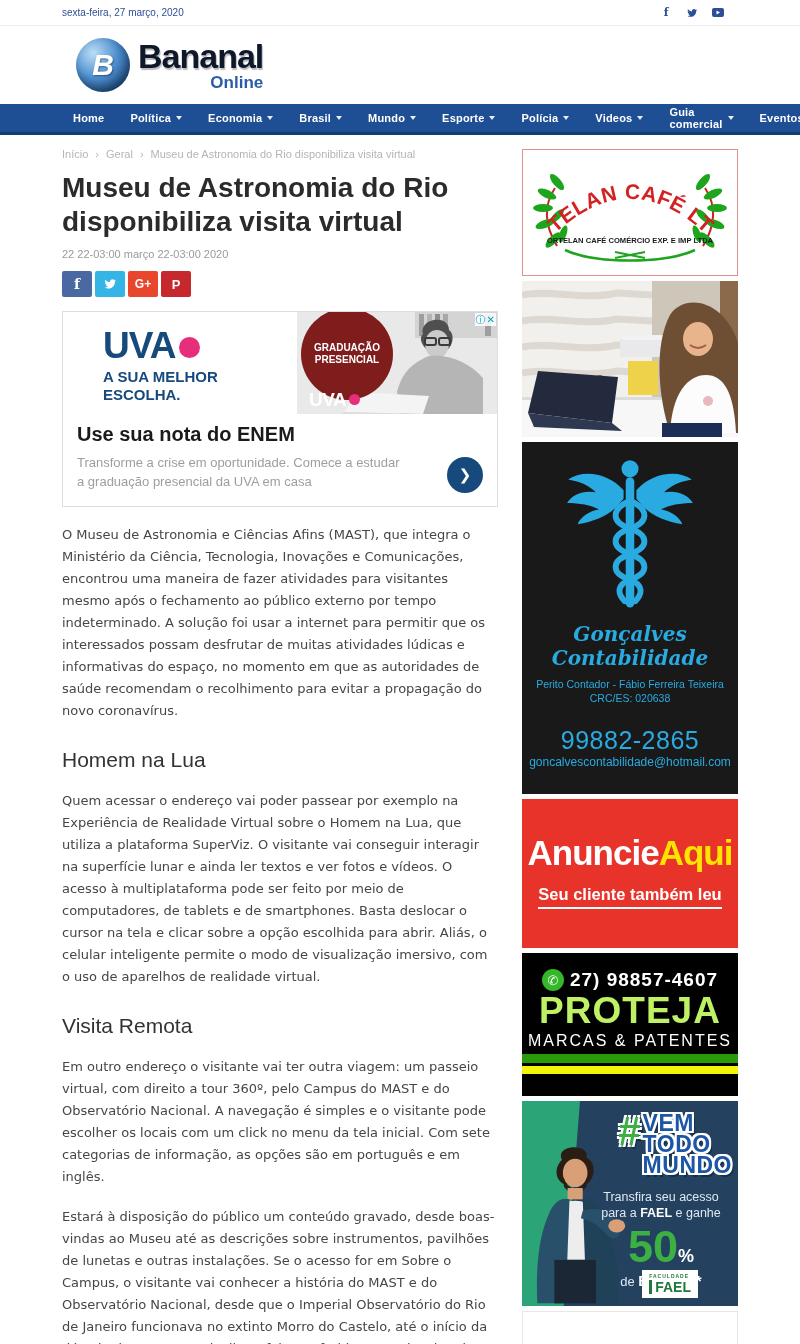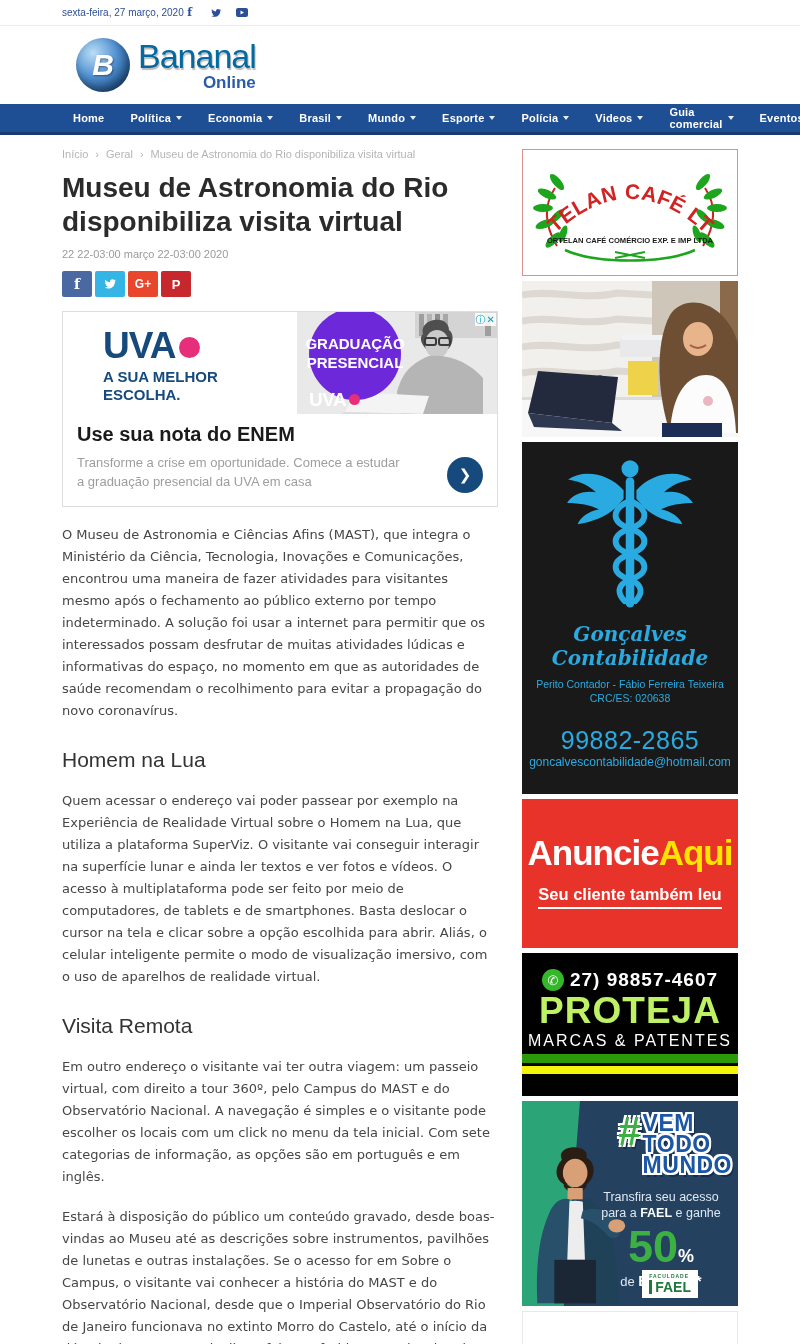--- a/index.html
+++ b/index.html
@@ -3,33 +3,33 @@
 <meta charset="utf-8">
 <style>
   *{box-sizing:border-box;margin:0;padding:0}
   html,body{width:800px}
   body{height:1344px;overflow:hidden;background:#fff;font-family:"Liberation Sans",sans-serif;color:#333}
   .container{width:676px;margin:0 auto}
   .wide{width:740px;margin:0 auto}
 
   
   .topbar{height:26px;border-bottom:1px solid #ececec}
-  .topbar .container{height:100%;display:flex;align-items:center;justify-content:flex-start}
+  .topbar .container{height:100%;display:flex;align-items:center;justify-content:space-between}
   .topbar-date{font-size:10px;color:#2d4f96}
   .topbar-social{display:flex;align-items:center;gap:14px;margin-right:14px}
   .topbar-social .sicon{width:12px;height:12px;display:inline-flex;align-items:center;justify-content:center;color:#2d4f96;cursor:pointer}
   .fb-glyph{font-family:"DejaVu Serif",serif;font-weight:bold;font-size:11px;color:#2d4f96}
 
   
   .header{height:78px;display:flex;align-items:center}
   .logo{display:flex;align-items:center;gap:8px;margin-left:14px;cursor:pointer}
   .logo-badge{width:54px;height:54px;border-radius:50%;background:radial-gradient(circle at 32% 28%,#b9ddf5,#4f8fd0 45%,#16477f 90%);display:flex;align-items:center;justify-content:center;box-shadow:inset -3px -5px 8px rgba(0,0,0,.35)}
   .logo-badge span{color:#fff;font-size:30px;font-weight:bold;font-style:italic;text-shadow:1px 1px 2px rgba(0,0,0,.4)}
   .logo-text{display:flex;flex-direction:column;line-height:1}
-  .logo-name{font-size:34px;font-weight:normal;letter-spacing:-1px;color:#0369a1;text-shadow:1px 2px 1px #bbb}
+  .logo-name{font-size:34px;font-weight:bold;letter-spacing:-1px;color:#0f172a;text-shadow:1px 2px 1px #bbb}
   .logo-sub{font-size:17px;font-weight:bold;color:#2a5caa;align-self:flex-end;margin-top:1px}
 
   
   .navbar{background:#1e4e93;border-bottom:3px solid #153a70;height:31px}
   .navbar .wide{display:flex;align-items:center;height:100%;padding:0 16px 0 30px}
   .nav-item{display:inline-flex;align-items:center;color:#fff;font-size:11px;font-weight:bold;padding:0 13px;height:100%;cursor:pointer;letter-spacing:.2px}
   .caret{display:inline-block;width:0;height:0;border-left:3.5px solid transparent;border-right:3.5px solid transparent;border-top:4px solid #fff;margin-left:5px;opacity:.9}
 
   
   .main .container{display:flex;gap:24px}
@@ -50,21 +50,21 @@
 
   
   .ad-banner{margin-top:14px;border:1px solid #dedede;position:relative;background:#fff}
   .ad-top{height:102px;display:flex}
   .ad-left{flex:1;padding:15px 0 0 40px}
   .uva-logo{display:flex;align-items:center}
   .uva-word{font-size:37px;font-weight:800;letter-spacing:-1px;color:#174a7c;line-height:1}
   .uva-dot{width:21px;height:21px;border-radius:50%;background:#e62e7b;margin-left:4px;margin-top:4px}
   .uva-tag{font-size:15px;font-weight:800;color:#174a7c;line-height:1.2;margin-top:4px}
   .ad-photo{width:200px;height:102px;position:relative;flex:none;overflow:hidden}
-  .pink-circle{position:absolute;left:12px;top:-4px;width:92px;height:92px;border-radius:50%;background:#6d28d9;display:flex;flex-direction:column;align-items:center;justify-content:center;color:#fff;font-weight:800;font-size:15px;line-height:1.25;text-align:center}
+  .pink-circle{position:absolute;left:4px;top:-4px;width:92px;height:92px;border-radius:50%;background:#7f1d1d;display:flex;flex-direction:column;align-items:center;justify-content:center;color:#fff;font-weight:800;font-size:10px;line-height:1.25;text-align:center}
   .uva-white{position:absolute;left:12px;bottom:5px;display:flex;align-items:center}
   .uva-white span{color:#fff;font-size:19px;font-weight:800;letter-spacing:-.5px;line-height:1}
   .uva-white i{width:11px;height:11px;border-radius:50%;background:#e62e7b;margin-left:3px;display:inline-block}
   .ad-choice{position:absolute;top:1px;right:1px;display:flex;gap:1px;background:rgba(255,255,255,.85);padding:0 1px}
   .ad-choice span{font-size:10px;color:#00a0c6;cursor:pointer;line-height:13px}
   .ad-bottom{padding:9px 14px 14px;position:relative}
   .ad-headline{font-size:20px;font-weight:bold;color:#1a1a1a}
   .ad-body{margin-top:8px;font-size:13px;line-height:1.45;color:#9e9e9e;width:330px}
   .ad-arrow{position:absolute;right:14px;bottom:13px;width:36px;height:36px;border-radius:50%;background:#174a7c;color:#fff;display:flex;align-items:center;justify-content:center;font-size:15px;cursor:pointer}
 

